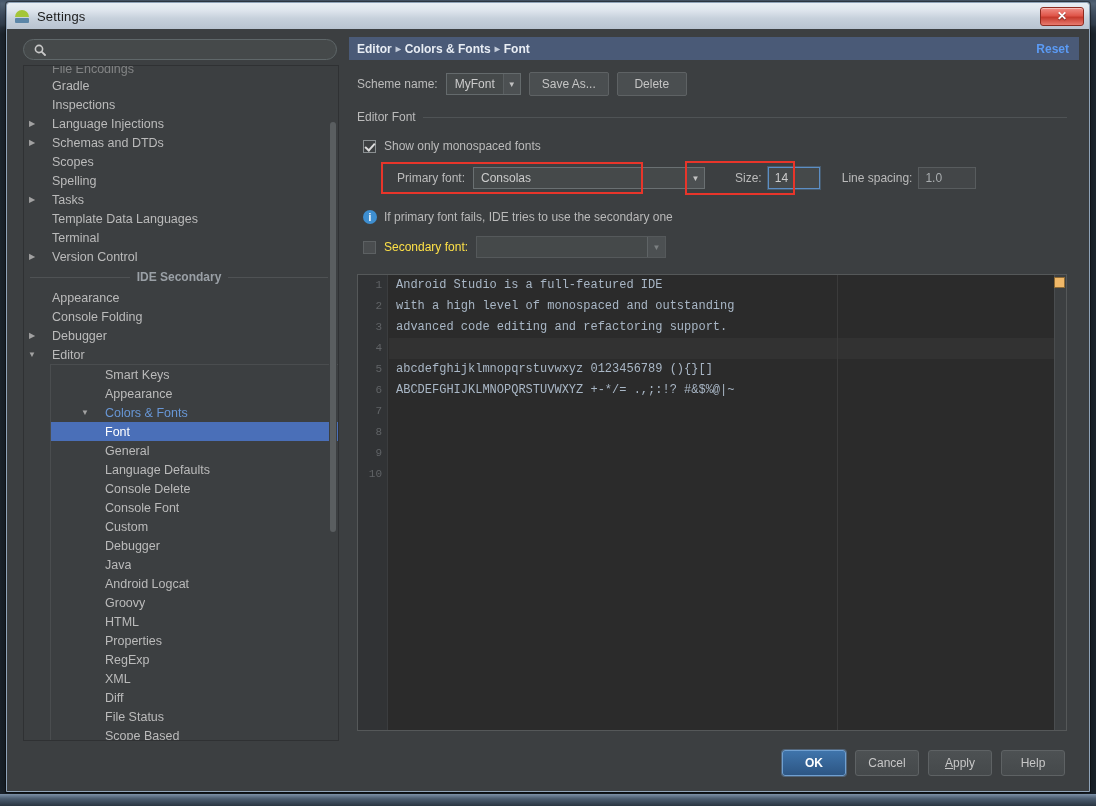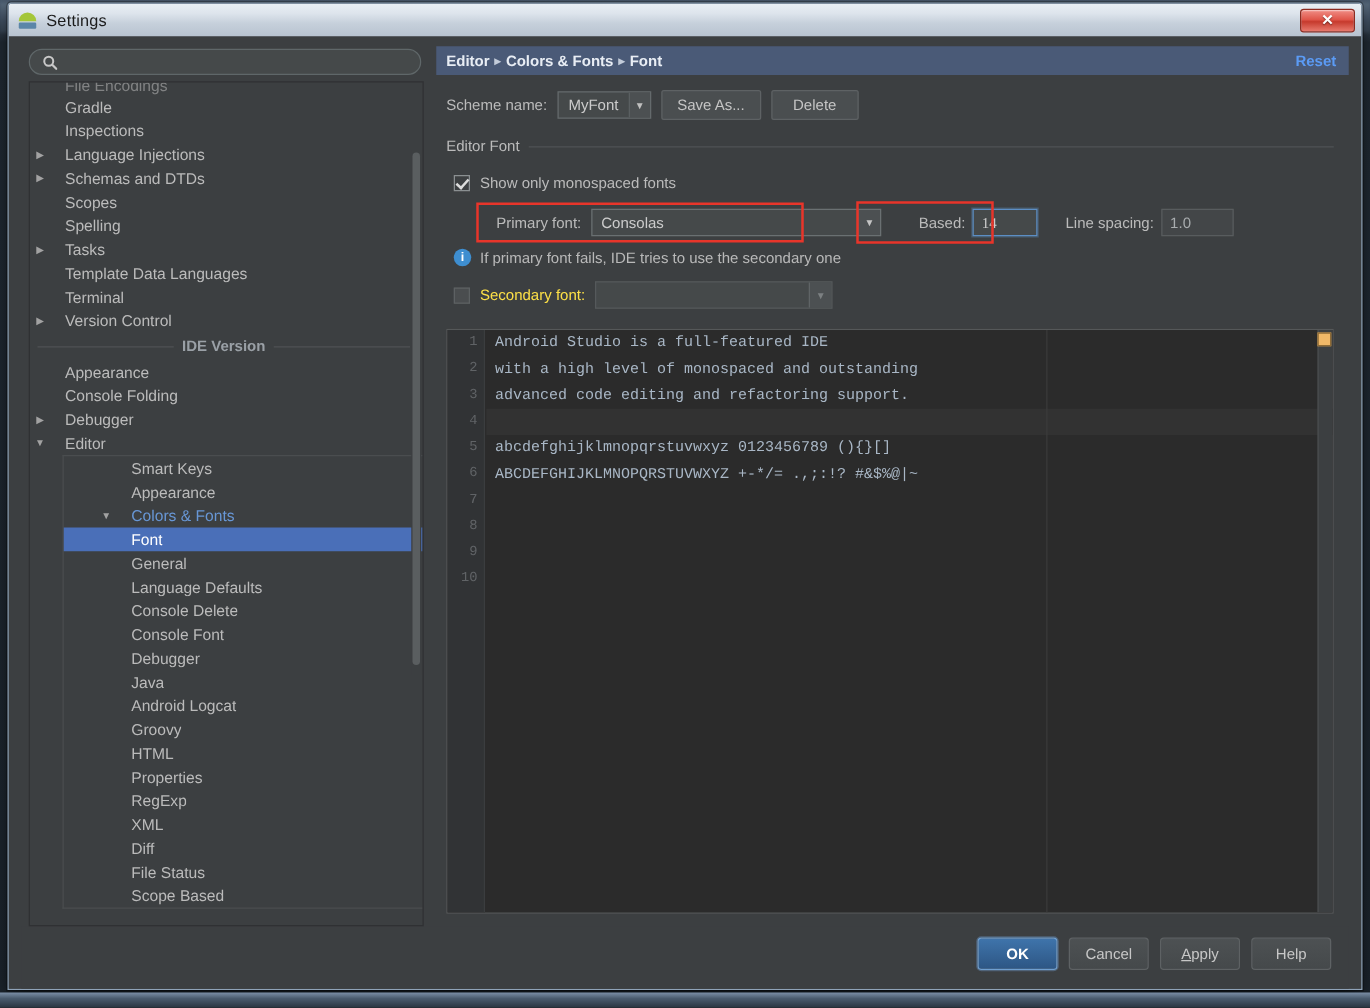--- a/index.html
+++ b/index.html
@@ -571,21 +571,21 @@
                     <span class="tlabel">Terminal</span>
                   </div>
                   <div class="tree-row indent-0">
                     <span class="arrow">▶</span>
                     <span class="tlabel">Version Control</span>
                   </div>
                 </div>
 
               <div class="section-divider">
                 <span class="rule left"></span>
-                <span>IDE Version</span>
+                <span>IDE Secondary</span>
                 <span class="rule"></span>
               </div>
 
               <div id="ide-items">
                   <div class="tree-row indent-0">
                     <span class="arrow spacer-only">▶</span>
                     <span class="tlabel">Appearance</span>
                   </div>
                   <div class="tree-row indent-0">
                     <span class="arrow spacer-only">▶</span>
@@ -629,20 +629,24 @@
                       <span class="arrow spacer-only">▶</span>
                       <span class="tlabel">Language Defaults</span>
                     </div>
                     <div class="tree-row indent-2">
                       <span class="arrow spacer-only">▶</span>
                       <span class="tlabel">Console Delete</span>
                     </div>
                     <div class="tree-row indent-2">
                       <span class="arrow spacer-only">▶</span>
                       <span class="tlabel">Console Font</span>
+                    </div>
+                    <div class="tree-row indent-2">
+                      <span class="arrow spacer-only">▶</span>
+                      <span class="tlabel">Custom</span>
                     </div>
                     <div class="tree-row indent-2">
                       <span class="arrow spacer-only">▶</span>
                       <span class="tlabel">Debugger</span>
                     </div>
                     <div class="tree-row indent-2">
                       <span class="arrow spacer-only">▶</span>
                       <span class="tlabel">Java</span>
                     </div>
                     <div class="tree-row indent-2">
@@ -718,28 +722,28 @@
           <div class="group-title-row">
             <span class="gt">Editor Font</span>
             <span class="grule"></span>
           </div>
 
           <div class="form-row" style="padding-left:6px;">
             <span class="checkbox checked"></span>
             <span class="lbl">Show only monospaced fonts</span>
           </div>
 
-          <div class="form-row" style="position:relative; padding-left:40px; margin-bottom:6px;">
+          <div class="form-row" style="position:relative; padding-left:40px; margin-bottom:17px;">
             <span class="lbl">Primary font:</span>
             <div class="field-combo" style="width:232px; margin-left:8px;">
               <span class="fval">Consolas</span>
               <span class="farrow">▼</span>
             </div>
-            <span class="lbl" style="margin-left:30px;">Based:</span>
-            <div class="textfield focused" style="width:52px; margin-left:6px;font-family:Liberation Serif, serif;">
+            <span class="lbl" style="margin-left:30px;">Size:</span>
+            <div class="textfield focused" style="width:52px; margin-left:6px;">
               <span>14</span>
             </div>
             <span class="lbl" style="margin-left:22px;">Line spacing:</span>
             <div class="textfield readonly" style="width:58px; margin-left:6px;">
               <span>1.0</span>
             </div>
 
             <div class="annot" style="left:24px; top:-4px; width:262px; height:32px;"></div>
             <div class="annot" style="left:328px; top:-5px; width:110px; height:34px;"></div>
           </div>

